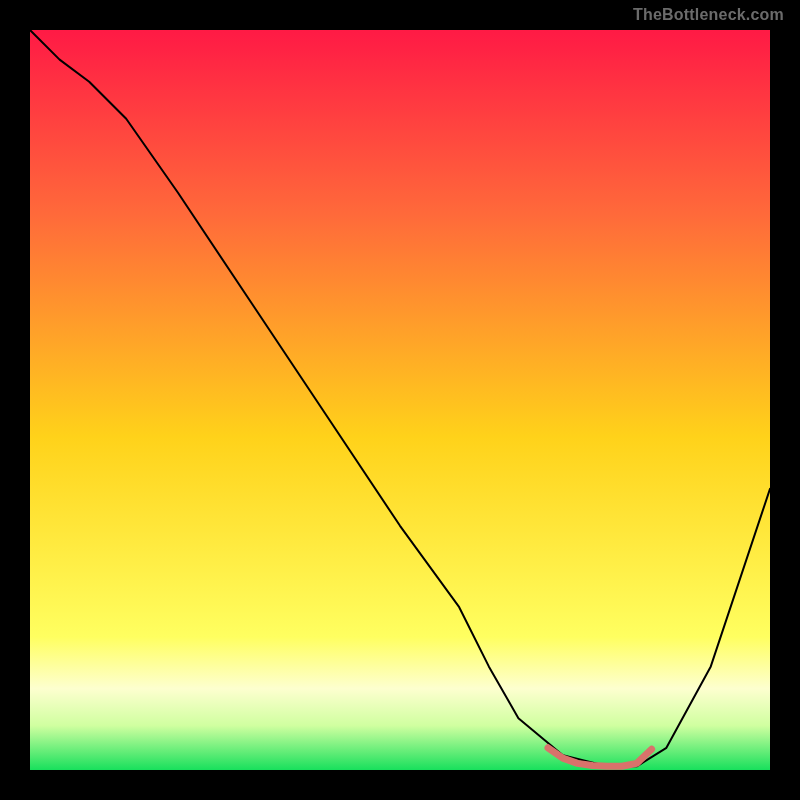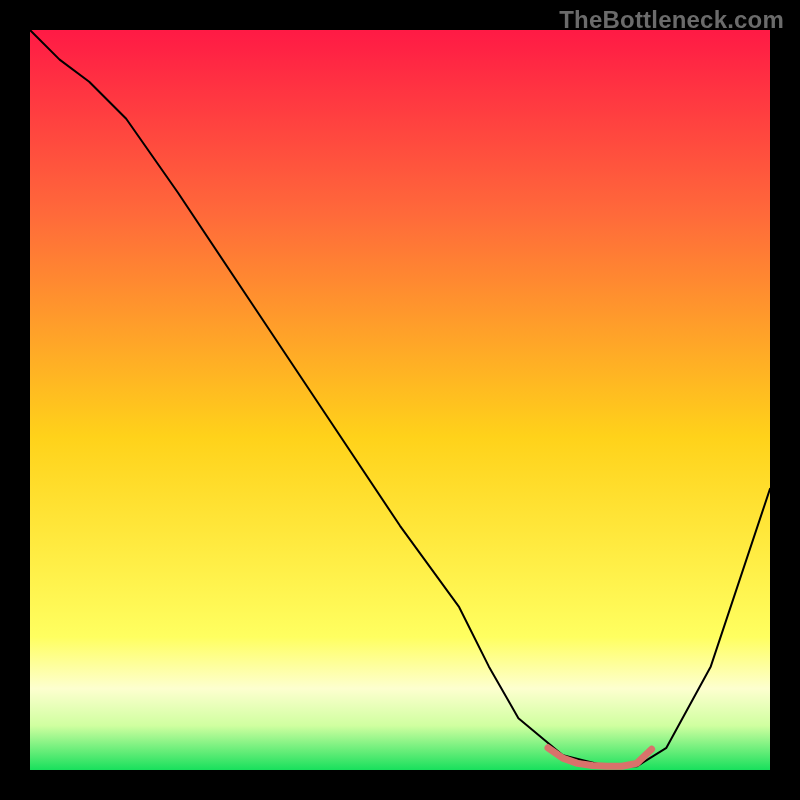--- a/index.html
+++ b/index.html
@@ -23,21 +23,21 @@
     left: 30px;
     top: 30px;
     width: 740px;
     height: 740px;
   }
   .watermark {
     position: absolute;
     top: 6px;
     right: 16px;
     font-family: Arial, Helvetica, sans-serif;
-    font-size: 24px;
+    font-size: 16px;
     font-weight: 600;
     color: #6b6b6b;
     letter-spacing: 0.2px;
     user-select: none;
   }
 </style>
 </head>
 <body>
 
 <div class="stage">

